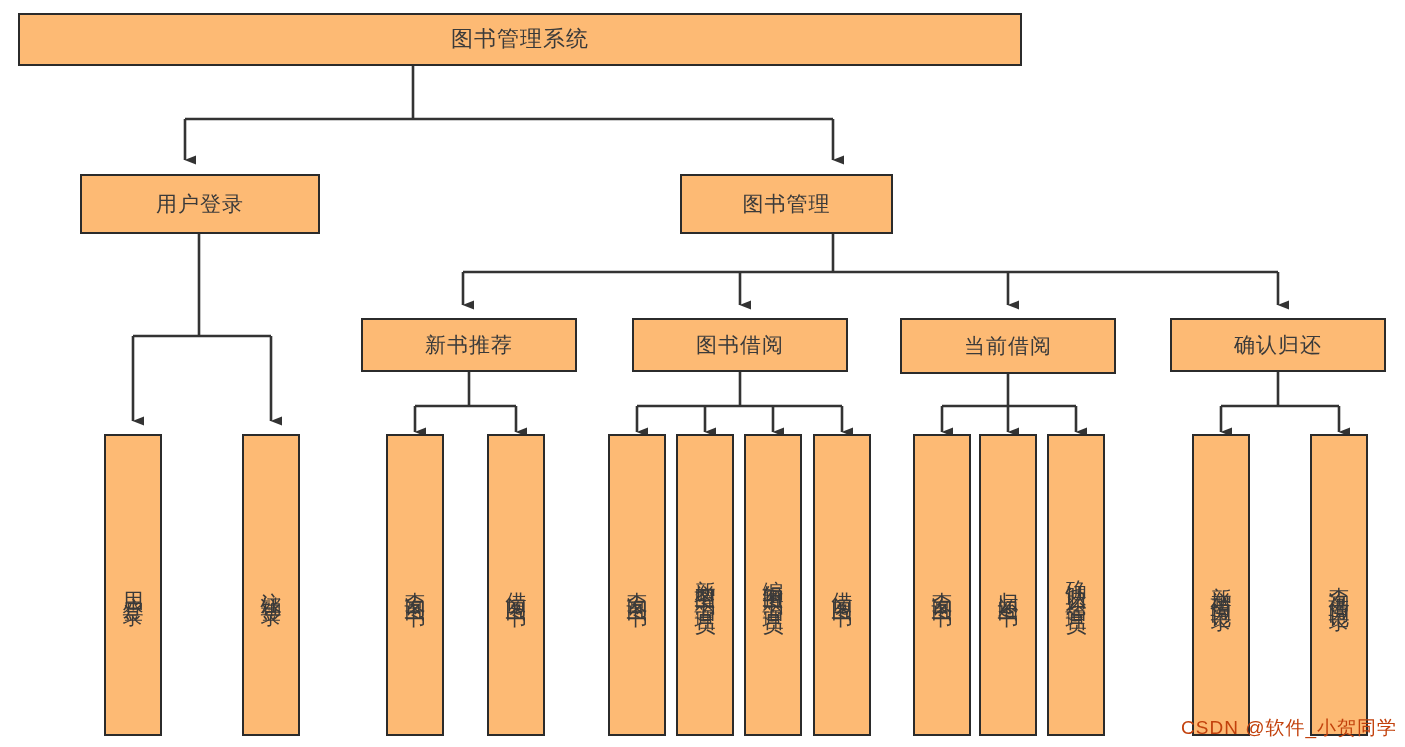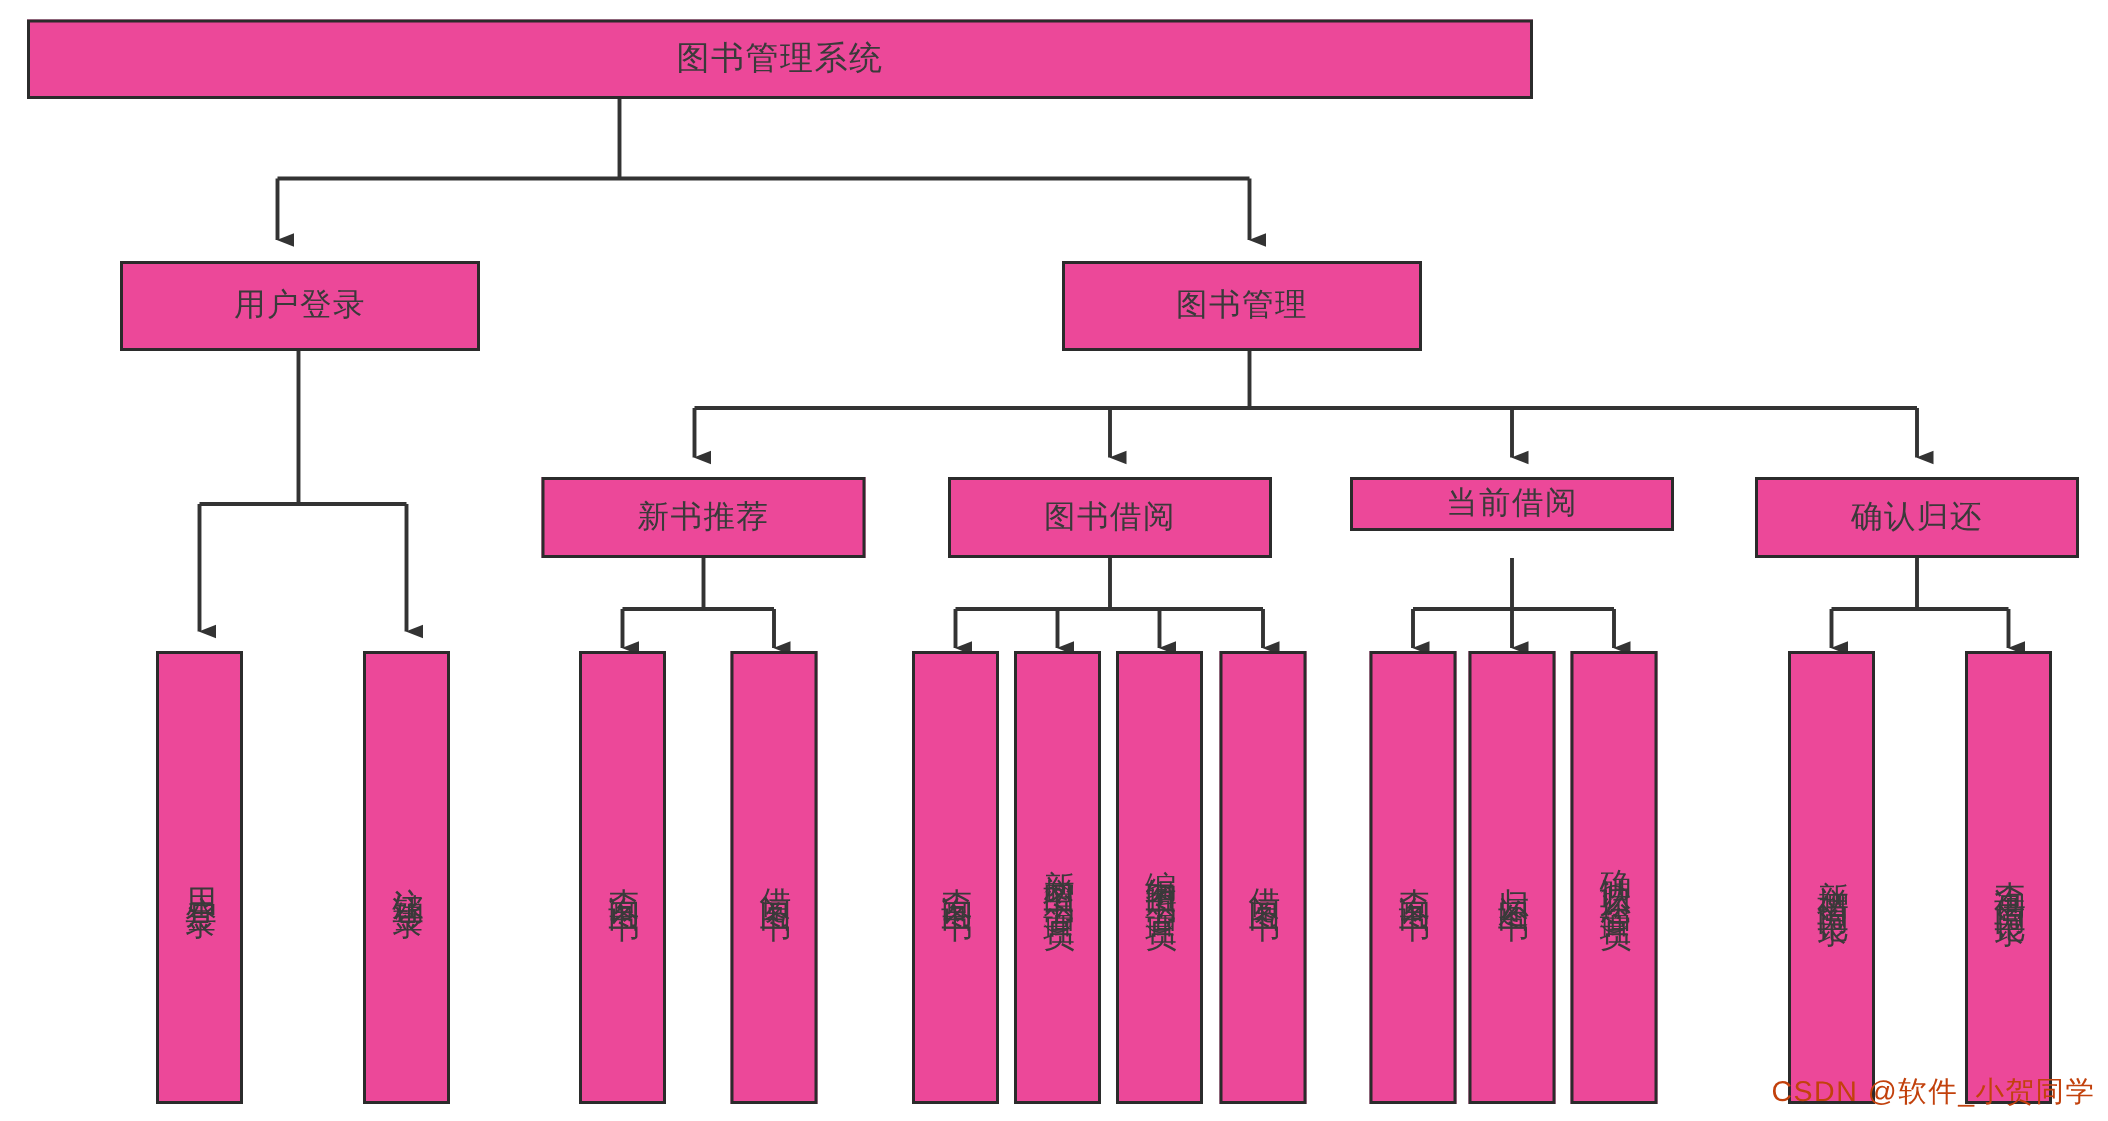--- a/index.html
+++ b/index.html
@@ -22,21 +22,21 @@
     left: 0;
     top: 0;
     width: 1405px;
     height: 747px;
     pointer-events: none;
   }
   .node {
     position: absolute;
     box-sizing: border-box;
     border: 2px solid #2b2b2b;
-    background: #ec4899;
+    background: #fdba74;
     color: #3a3a3a;
     display: flex;
     align-items: center;
     justify-content: center;
     text-align: center;
   }
   .node.h {
     font-size: 21px;
     letter-spacing: 1px;
     line-height: 1.2;
@@ -120,25 +120,25 @@
       <path d="M1278,372 L1278,406"></path>
       <path d="M1221,406 L1339,406"></path>
       <path d="M1221,406 L1221,432" marker-end="url(#arw)"></path>
       <path d="M1339,406 L1339,432" marker-end="url(#arw)"></path>
     </g>
   </svg>
 
   <div class="node h root" style="left:18px; top:13px; width:1004px; height:53px;">图书管理系统</div>
 
   <div class="node h" style="left:80px; top:174px; width:240px; height:60px;">用户登录</div>
-  <div class="node h" style="left:708px; top:174px; width:240px; height:60px;">图书管理</div>
+  <div class="node h" style="left:680px; top:174px; width:213px; height:60px;">图书管理</div>
 
   <div class="node h" style="left:632px; top:318px; width:216px; height:54px;">图书借阅</div>
   <div class="node h" style="left:361px; top:318px; width:216px; height:54px;">新书推荐</div>
-  <div class="node h" style="left:900px; top:318px; width:216px; height:36px;">当前借阅</div>
+  <div class="node h" style="left:900px; top:318px; width:216px; height:56px;">当前借阅</div>
   <div class="node h" style="left:1170px; top:318px; width:216px; height:54px;">确认归还</div>
 
   <div class="node v" style="left:104px; top:434px; width:58px; height:302px;">
     <span class="vlabel">用户登录</span>
   </div>
   <div class="node v" style="left:242px; top:434px; width:58px; height:302px;">
     <span class="vlabel">注销登录</span>
   </div>
 
   <div class="node v" style="left:386px; top:434px; width:58px; height:302px;">

